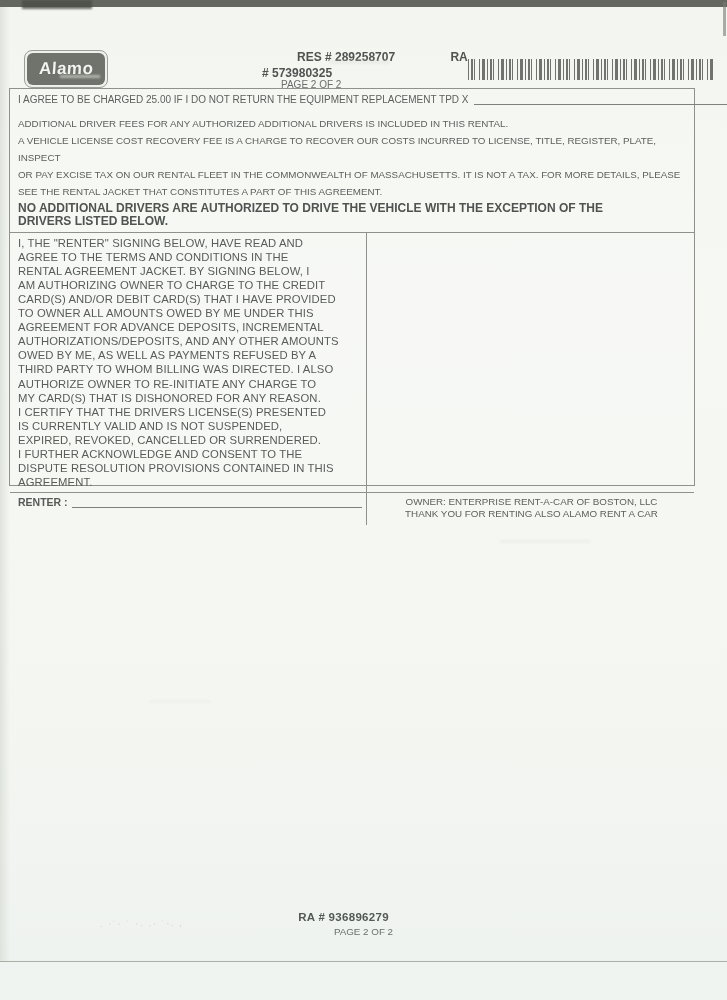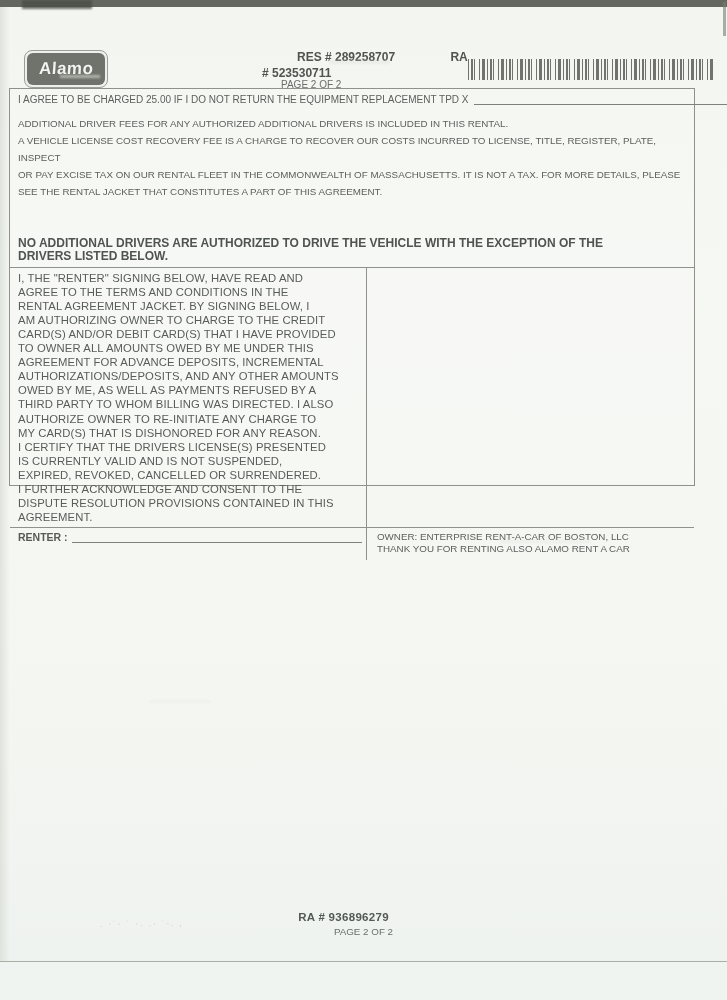--- a/index.html
+++ b/index.html
@@ -83,21 +83,21 @@
   .equip-underline{
     display:inline-block;width:268px;border-bottom:1px solid #7d827c;
     height:10px;margin-left:6px;vertical-align:bottom;
   }
   .notice-para{
     padding:8px 8px 0 8px;font-size:9.8px;line-height:17px;color:#5c615e;
     white-space:pre-line;
   }
   .no-add{
     padding:2px 8px 4px 8px;font-size:12px;line-height:12.8px;
-    font-weight:bold;color:#4f5451;width:640px;margin-top:35px;
+    font-weight:bold;color:#4f5451;width:640px;
   }
   .columns{
     display:flex;border-top:1px solid #8d938c;height:259px;
   }
   .col-left{
     width:357px;box-sizing:border-box;border-right:1px solid #8d938c;
     padding:3px 6px 0 8px;
   }
   .renter-terms{
     font-size:11.3px;line-height:14.1px;color:#585d5a;white-space:pre-line;
@@ -116,21 +116,21 @@
   .sig-left{
     width:357px;box-sizing:border-box;border-right:1px solid #8d938c;
     padding:3px 6px 0 8px;font-size:10.5px;font-weight:bold;color:#565b58;
     white-space:nowrap;
   }
   .sig-underline{
     display:inline-block;width:290px;border-bottom:1px solid #7d827c;
     height:9px;margin-left:4px;vertical-align:bottom;
   }
   .sig-right{
-    flex:1;padding:3px 8px 0 10px;font-size:9.8px;line-height:12px;color:#5c615e;
+    flex:1;padding:3px 8px 0 10px;font-size:9.8px;line-height:12px;color:#5c615e;text-align:center;
   }
 
   
   .footer-ra{
     position:absolute;left:0;top:911px;width:687px;text-align:center;
     font-size:11.5px;font-weight:bold;color:#545955;letter-spacing:.3px;
   }
   .footer-page{
     position:absolute;left:0;top:926px;width:727px;text-align:center;
     font-size:9.8px;color:#6a6f6b;
@@ -158,21 +158,21 @@
     <div class="logo-inner">
       <span class="logo-text">Alamo</span>
     </div>
   </div>
 
   <div class="res-block ink-strong">
     <div class="res-line1">
       <span>RES # 289258707</span>
       <span class="res-ra">RA</span>
     </div>
-    <div># 523530711</div>
+    <div># 573980325</div>
   </div>
   <div class="page-label-top">PAGE 2 OF 2</div>
 
   <div class="barcode"></div>
 
   <div class="main-box">
 
     <div class="equip-line">
       <span>I AGREE TO BE CHARGED 25.00 IF I DO NOT RETURN THE EQUIPMENT REPLACEMENT TPD X</span><span class="equip-underline"></span>
     </div>

